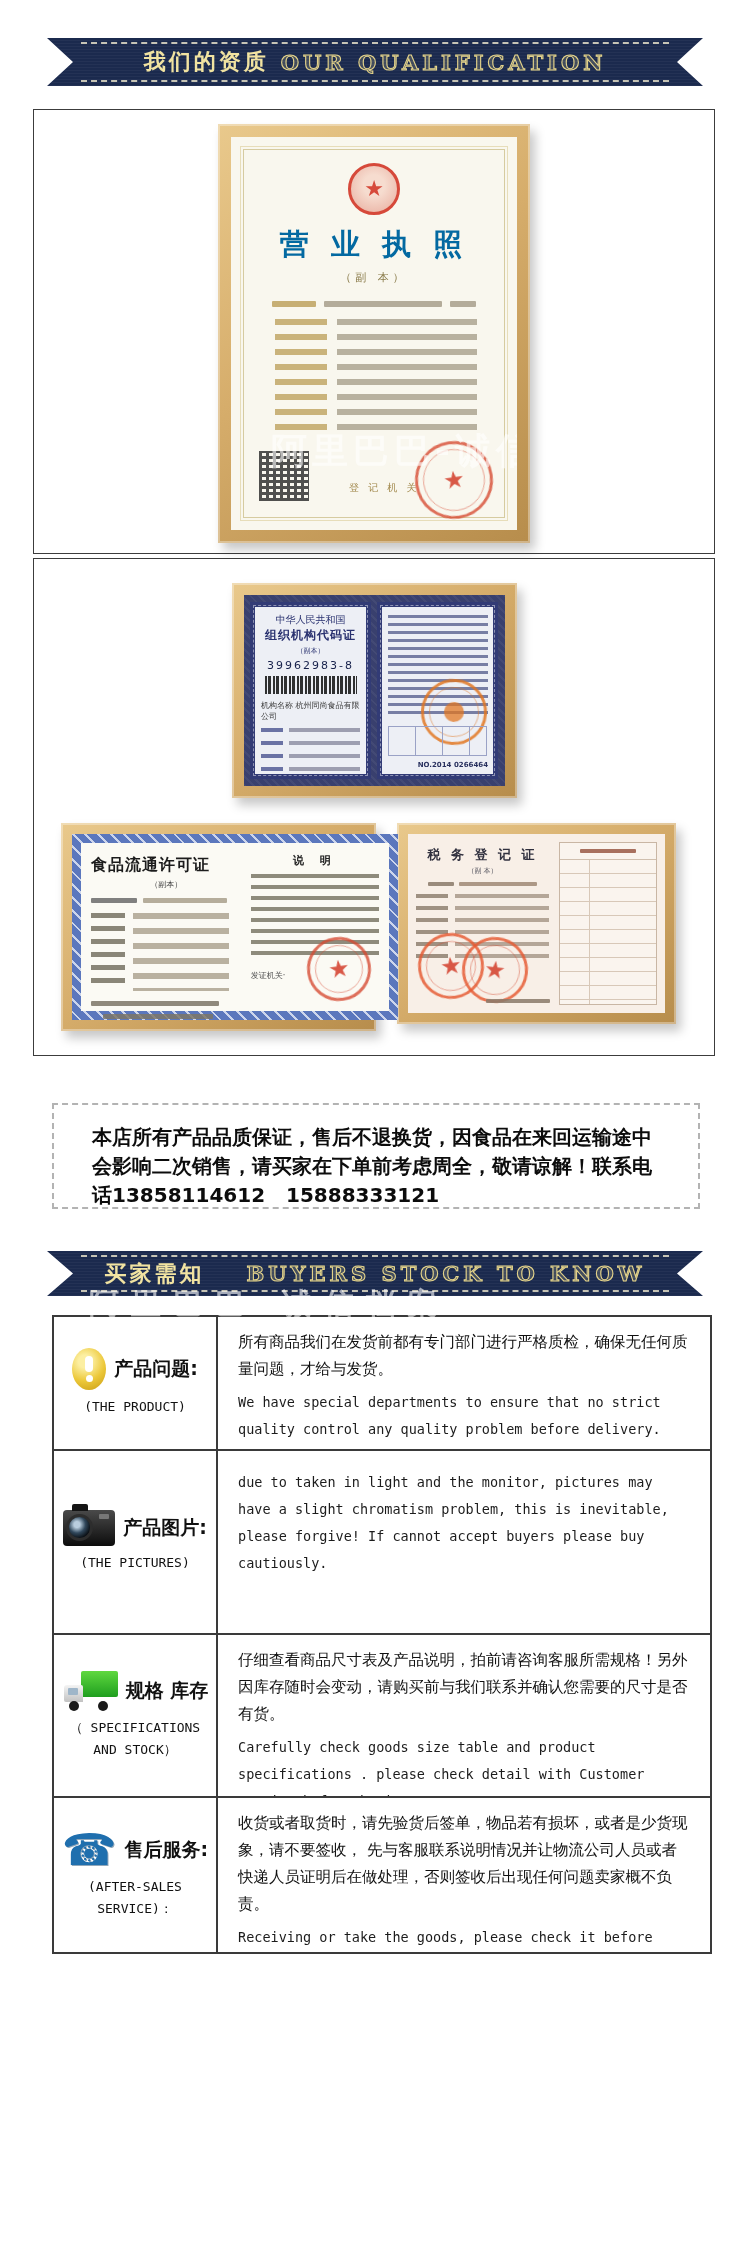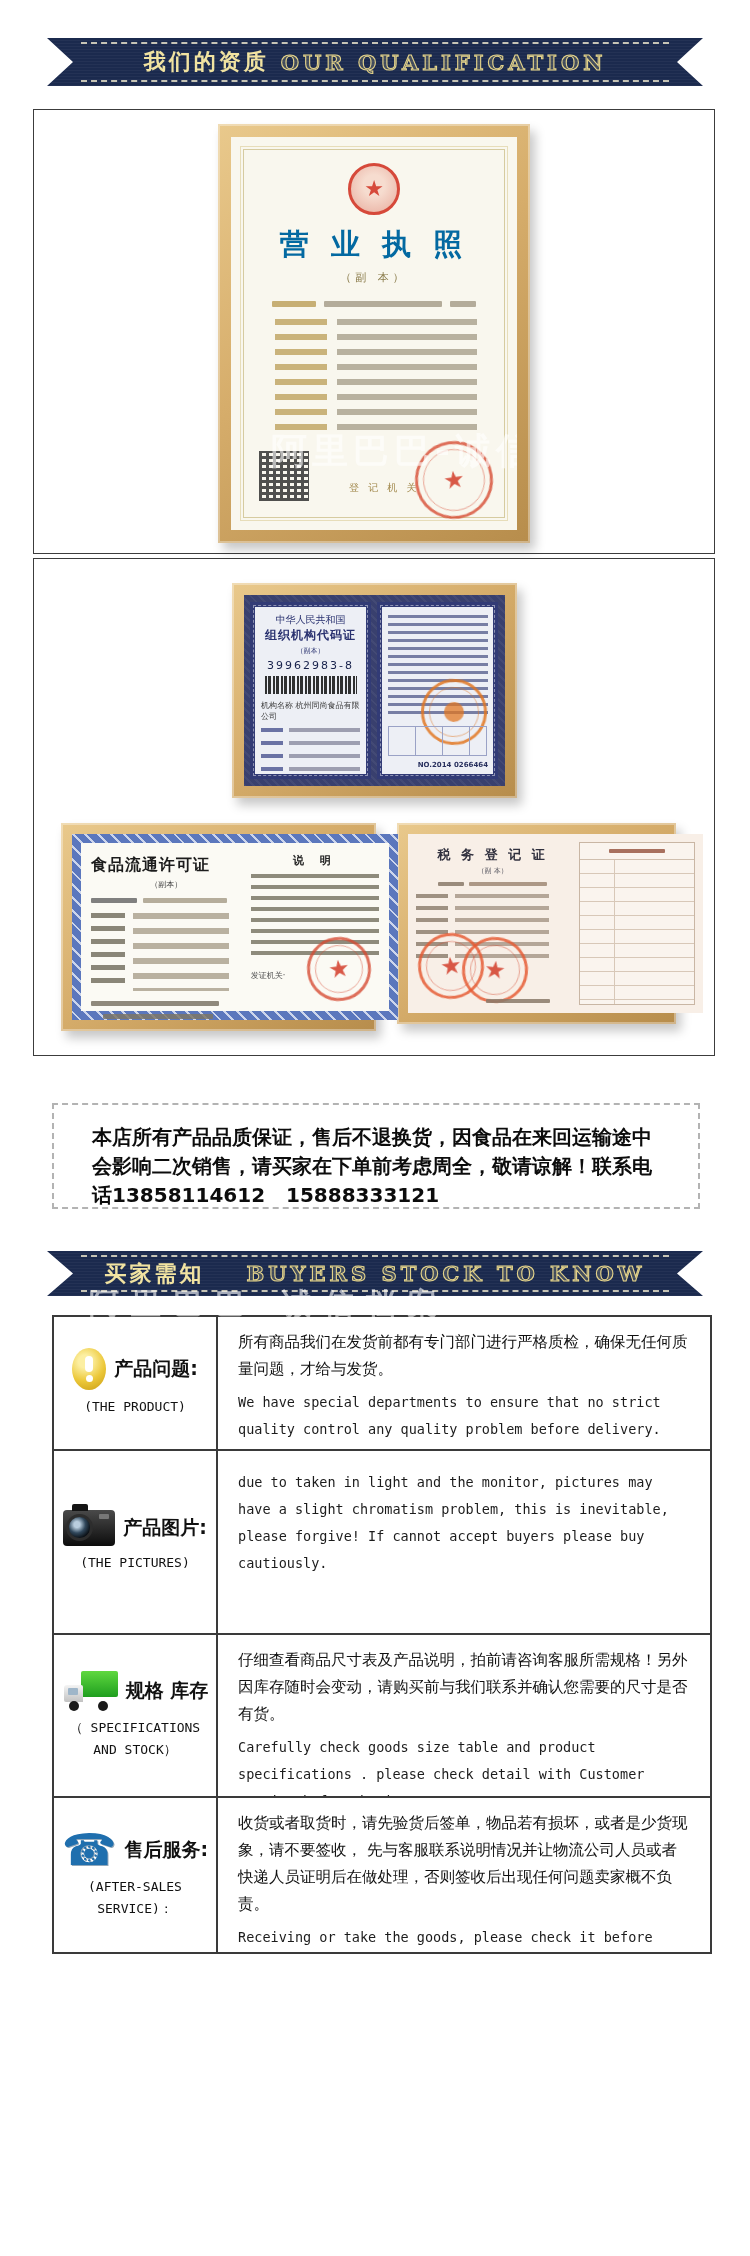--- a/index.html
+++ b/index.html
@@ -103,21 +103,21 @@
   .f3-sub{font-size:8px;color:#444;text-align:center;margin-top:3px;}
   .f3-reg{display:flex;gap:6px;margin-top:8px;align-items:center;}
   .f3-fields{display:flex;gap:8px;margin-top:10px;}
   .f3-dates{margin-top:10px;display:flex;flex-direction:column;gap:8px;}
   .f3-right{width:46%;position:relative;}
   .f3-note{font-size:11px;font-weight:bold;color:#222;text-align:center;letter-spacing:6px;margin-top:2px;}
   .f3-seal{right:8px;bottom:2px;width:58px;height:58px;}
   .f3-issuer{position:absolute;left:0;bottom:22px;font-size:8px;color:#555;filter:blur(.3px);}
 
   
-  .paper4{box-sizing:border-box;width:295px;height:179px;background:#f8efe7;position:relative;
+  .paper4{box-sizing:border-box;width:257px;height:179px;background:#f8efe7;position:relative;
           display:flex;gap:10px;padding:8px 8px;}
   .f4-left{width:57%;position:relative;}
   .f4-title{font-size:13px;font-weight:bold;color:#31313f;letter-spacing:3px;text-align:center;margin-top:4px;}
   .f4-sub{font-size:7px;color:#55555f;text-align:center;margin-top:2px;}
   .f4-no{display:flex;gap:5px;justify-content:center;margin-top:6px;align-items:center;}
   .f4-fields{display:flex;gap:7px;margin-top:8px;}
   .f4-seal1{left:2px;bottom:6px;width:60px;height:60px;border-color:rgba(230,90,50,.9);}
   .f4-seal2{left:46px;bottom:2px;width:60px;height:60px;border-color:rgba(230,90,50,.9);transform:rotate(6deg);}
   .f4-footer{position:absolute;bottom:2px;left:70px;}
   .f4-right{width:43%;box-sizing:border-box;border:1px solid #c9b6a4;position:relative;background:#faf4ee;}

